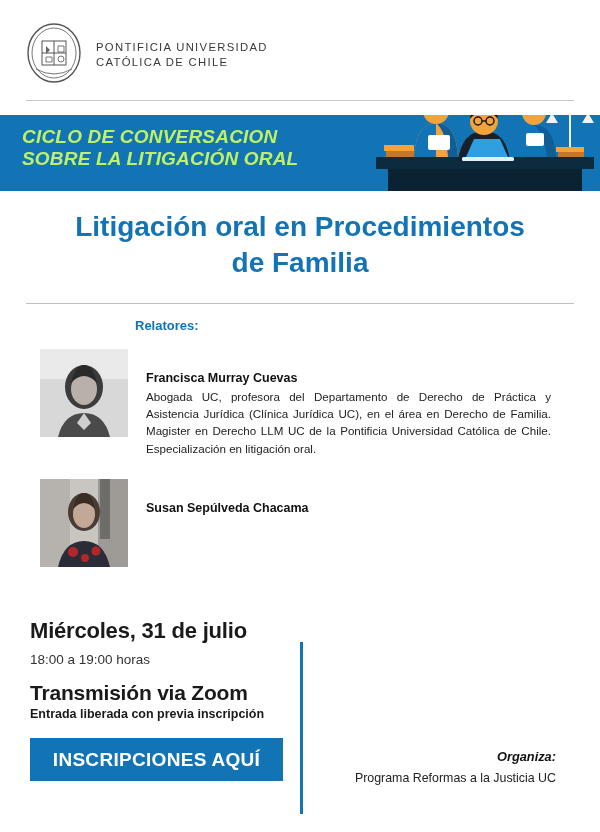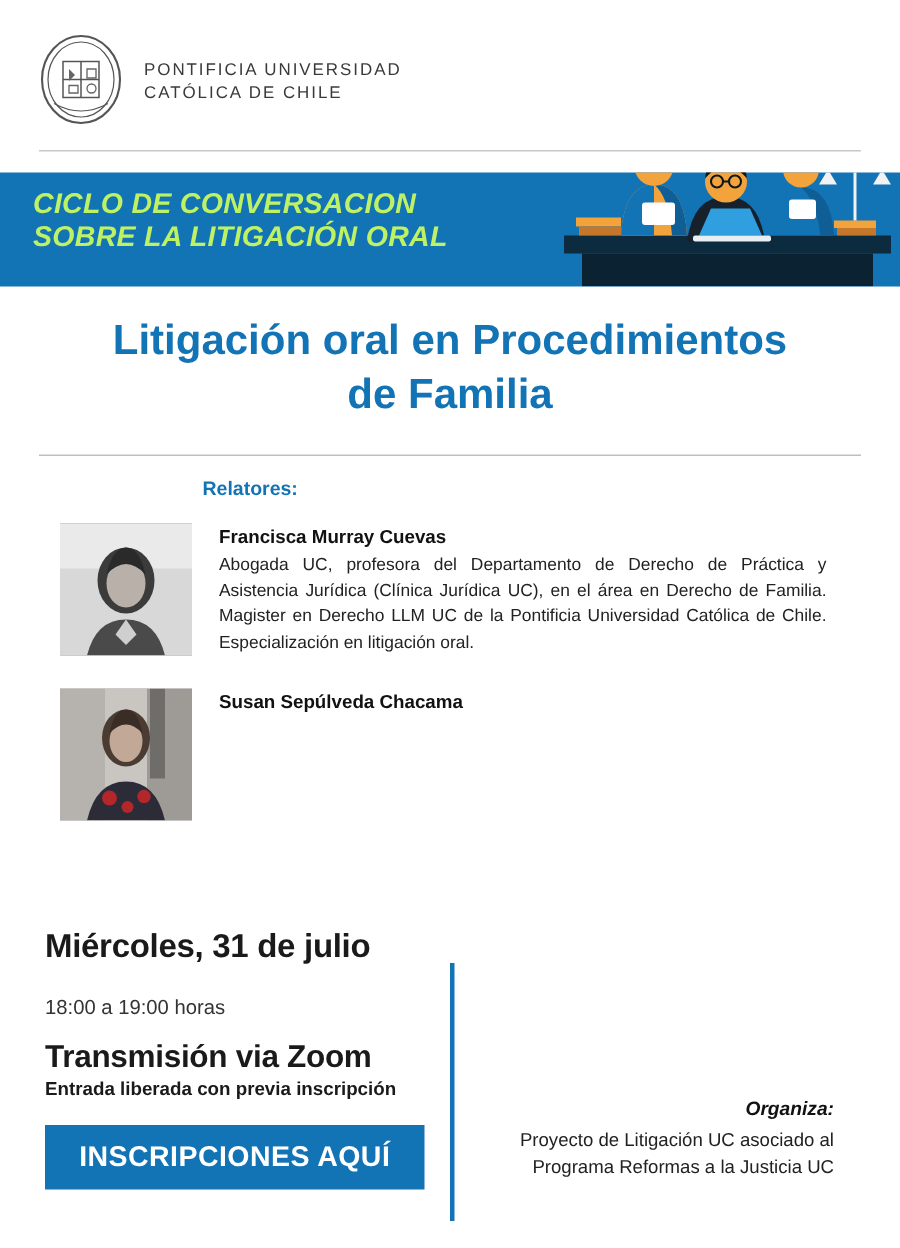--- a/index.html
+++ b/index.html
@@ -112,21 +112,21 @@
   .speaker.second { margin-top: 22px; }
   .photo {
     width: 88px;
     height: 88px;
     flex: 0 0 auto;
     position: relative;
     overflow: hidden;
     background: #9a9a9a;
   }
   .photo svg { display: block; }
-  .sp-text { padding-top: 2px; }
+  .sp-text { padding-top: 2px; margin-top: 20px; }
   .sp-name {
     font-size: 12.5px;
     font-weight: bold;
     color: #111;
     margin-bottom: 3px;
   }
   .sp-bio {
     font-size: 11.6px;
     line-height: 1.5;
     color: #222;
@@ -151,21 +151,21 @@
   .date {
     font-size: 22px;
     font-weight: bold;
     color: #1a1a1a;
     margin-top: 8px;
     letter-spacing: -0.2px;
   }
   .hours {
     font-size: 13.5px;
     color: #333;
-    margin-top: 20px;
+    margin-top: 8px;
   }
   .zoom {
     font-size: 21px;
     font-weight: bold;
     color: #1a1a1a;
     margin-top: 14px;
     letter-spacing: -0.2px;
   }
   .free {
     font-size: 12.5px;
@@ -348,16 +348,15 @@
   <div class="bottom-left">
     <div class="date">Miércoles, 31 de julio</div>
     <div class="hours">18:00 a 19:00 horas</div>
     <div class="zoom">Transmisión via Zoom</div>
     <div class="free">Entrada liberada con previa inscripción</div>
     <a class="cta" href="#">INSCRIPCIONES AQUÍ</a>
   </div>
   <div class="divider-vert"></div>
   <div class="bottom-right">
     <div class="org-label">Organiza:</div>
-    <div class="org-line">Proyecto de Litigación UC asociado al</div>
     <div class="org-line">Programa Reformas a la Justicia UC</div>
   </div>
 </div>
 
 </body></html>

